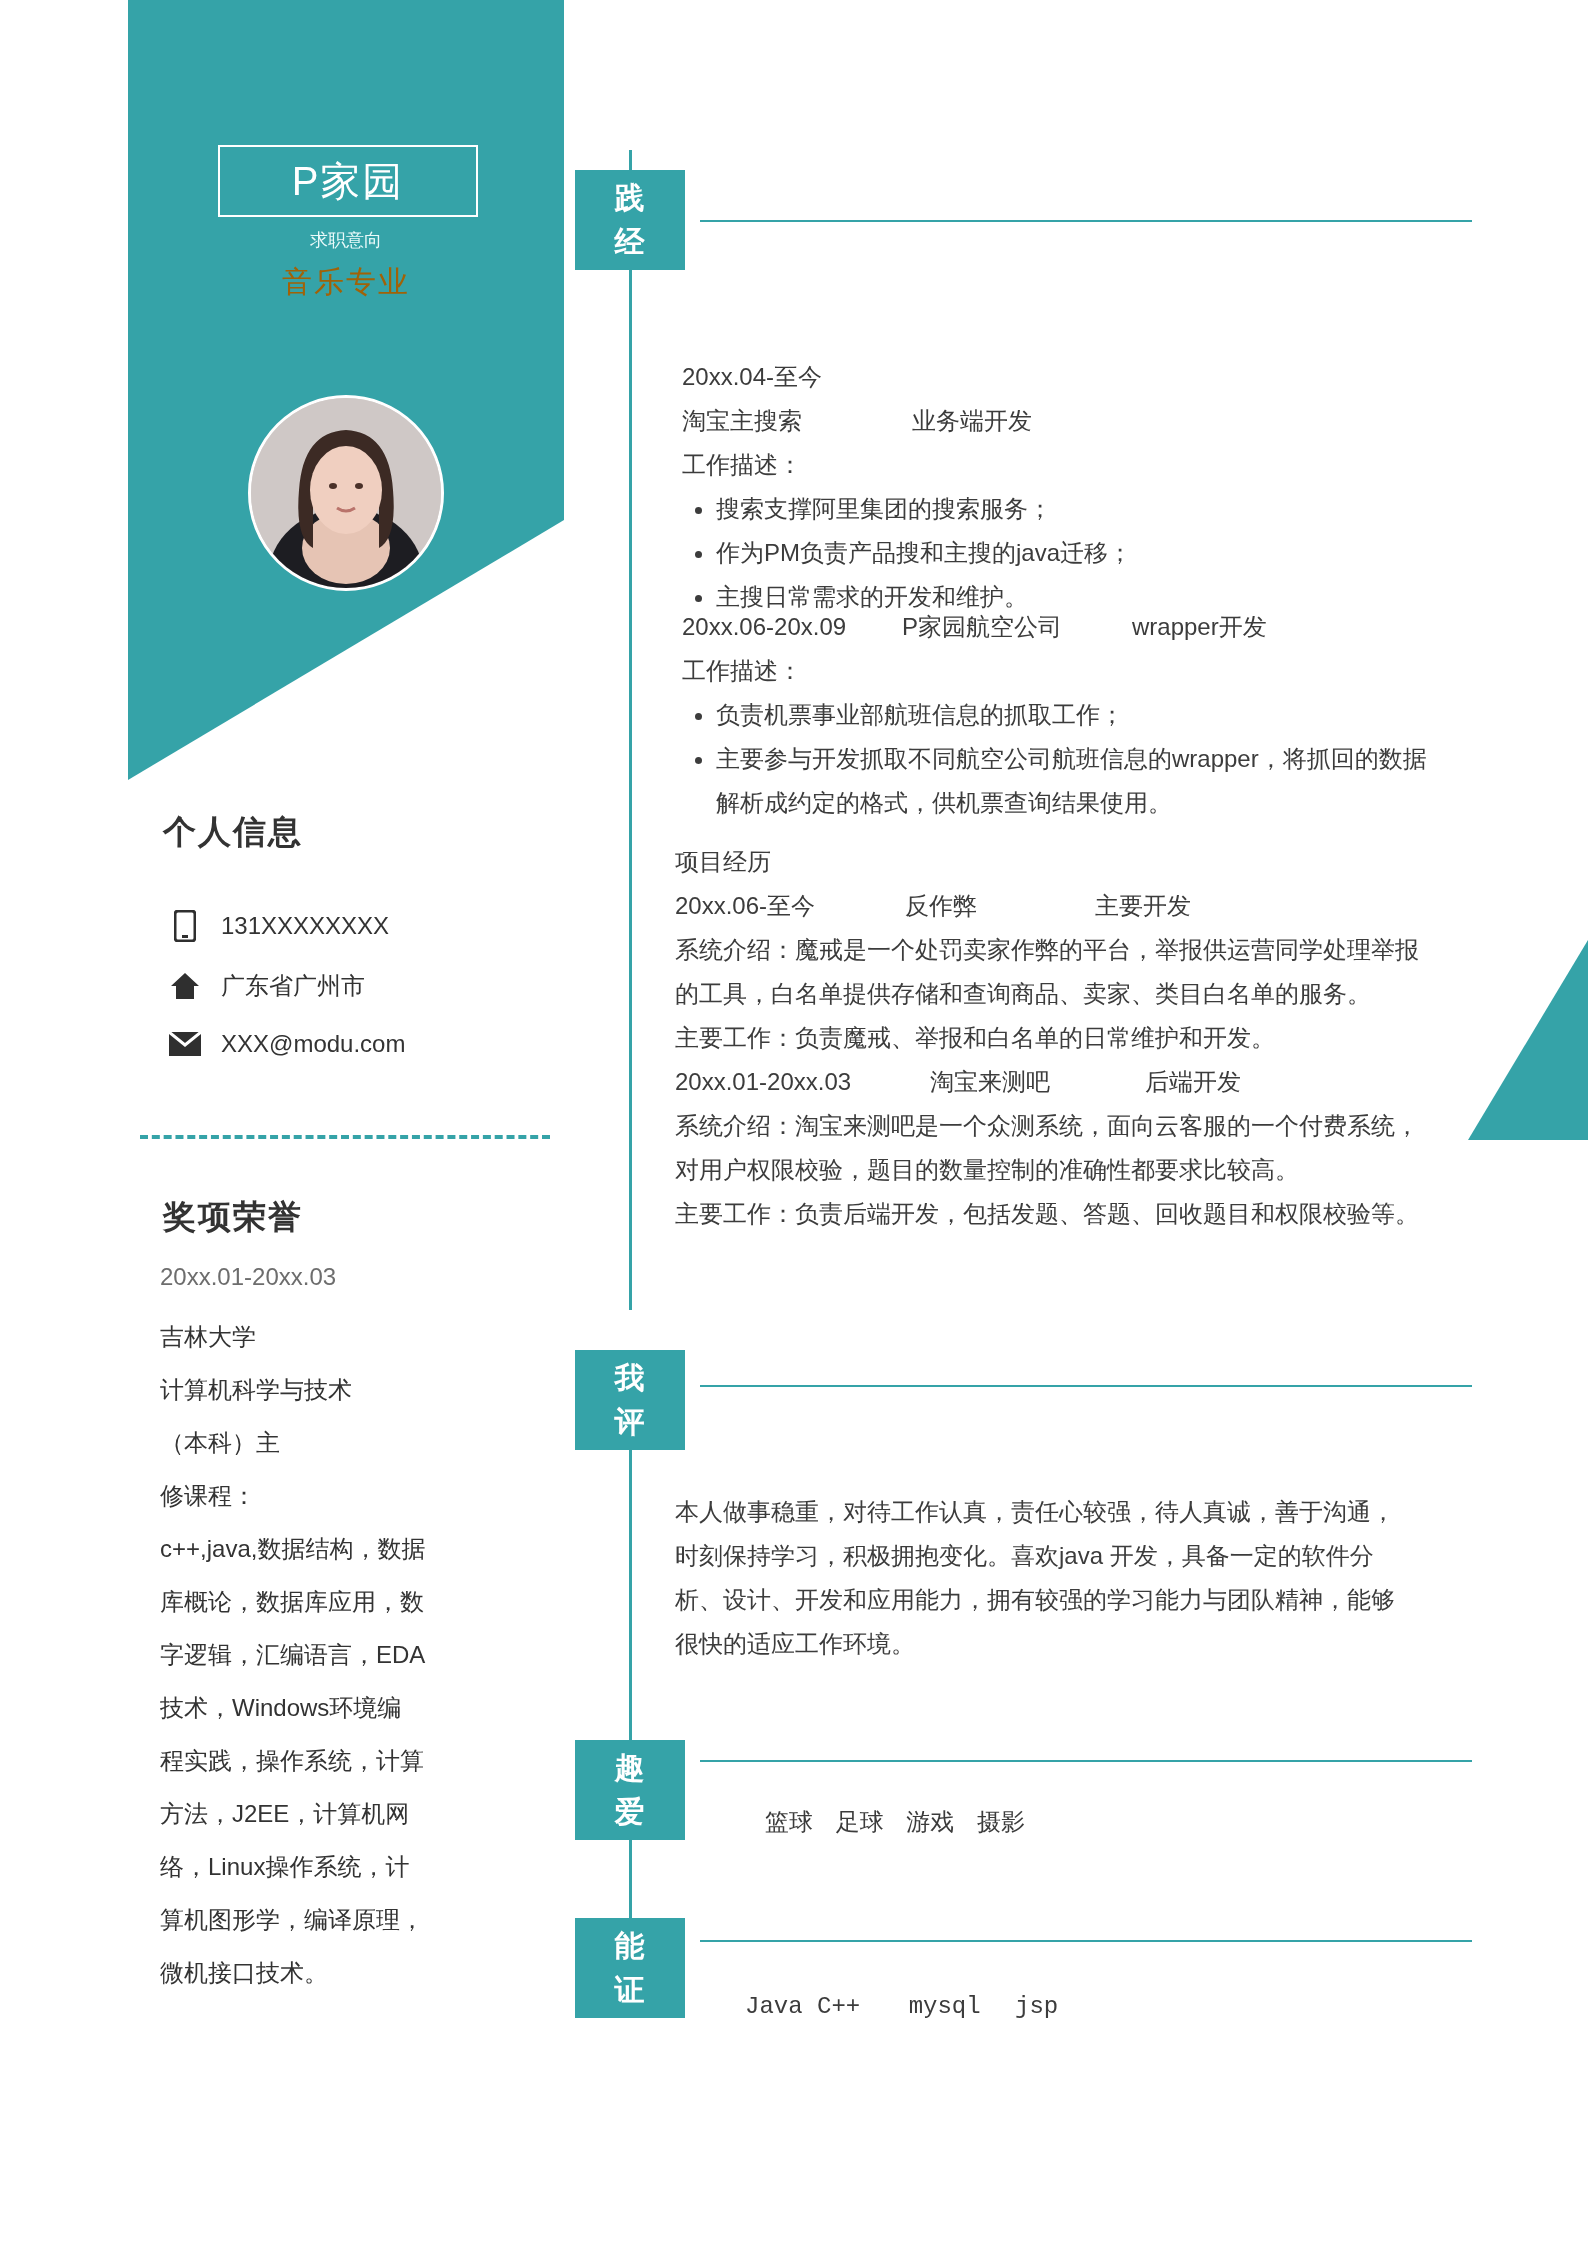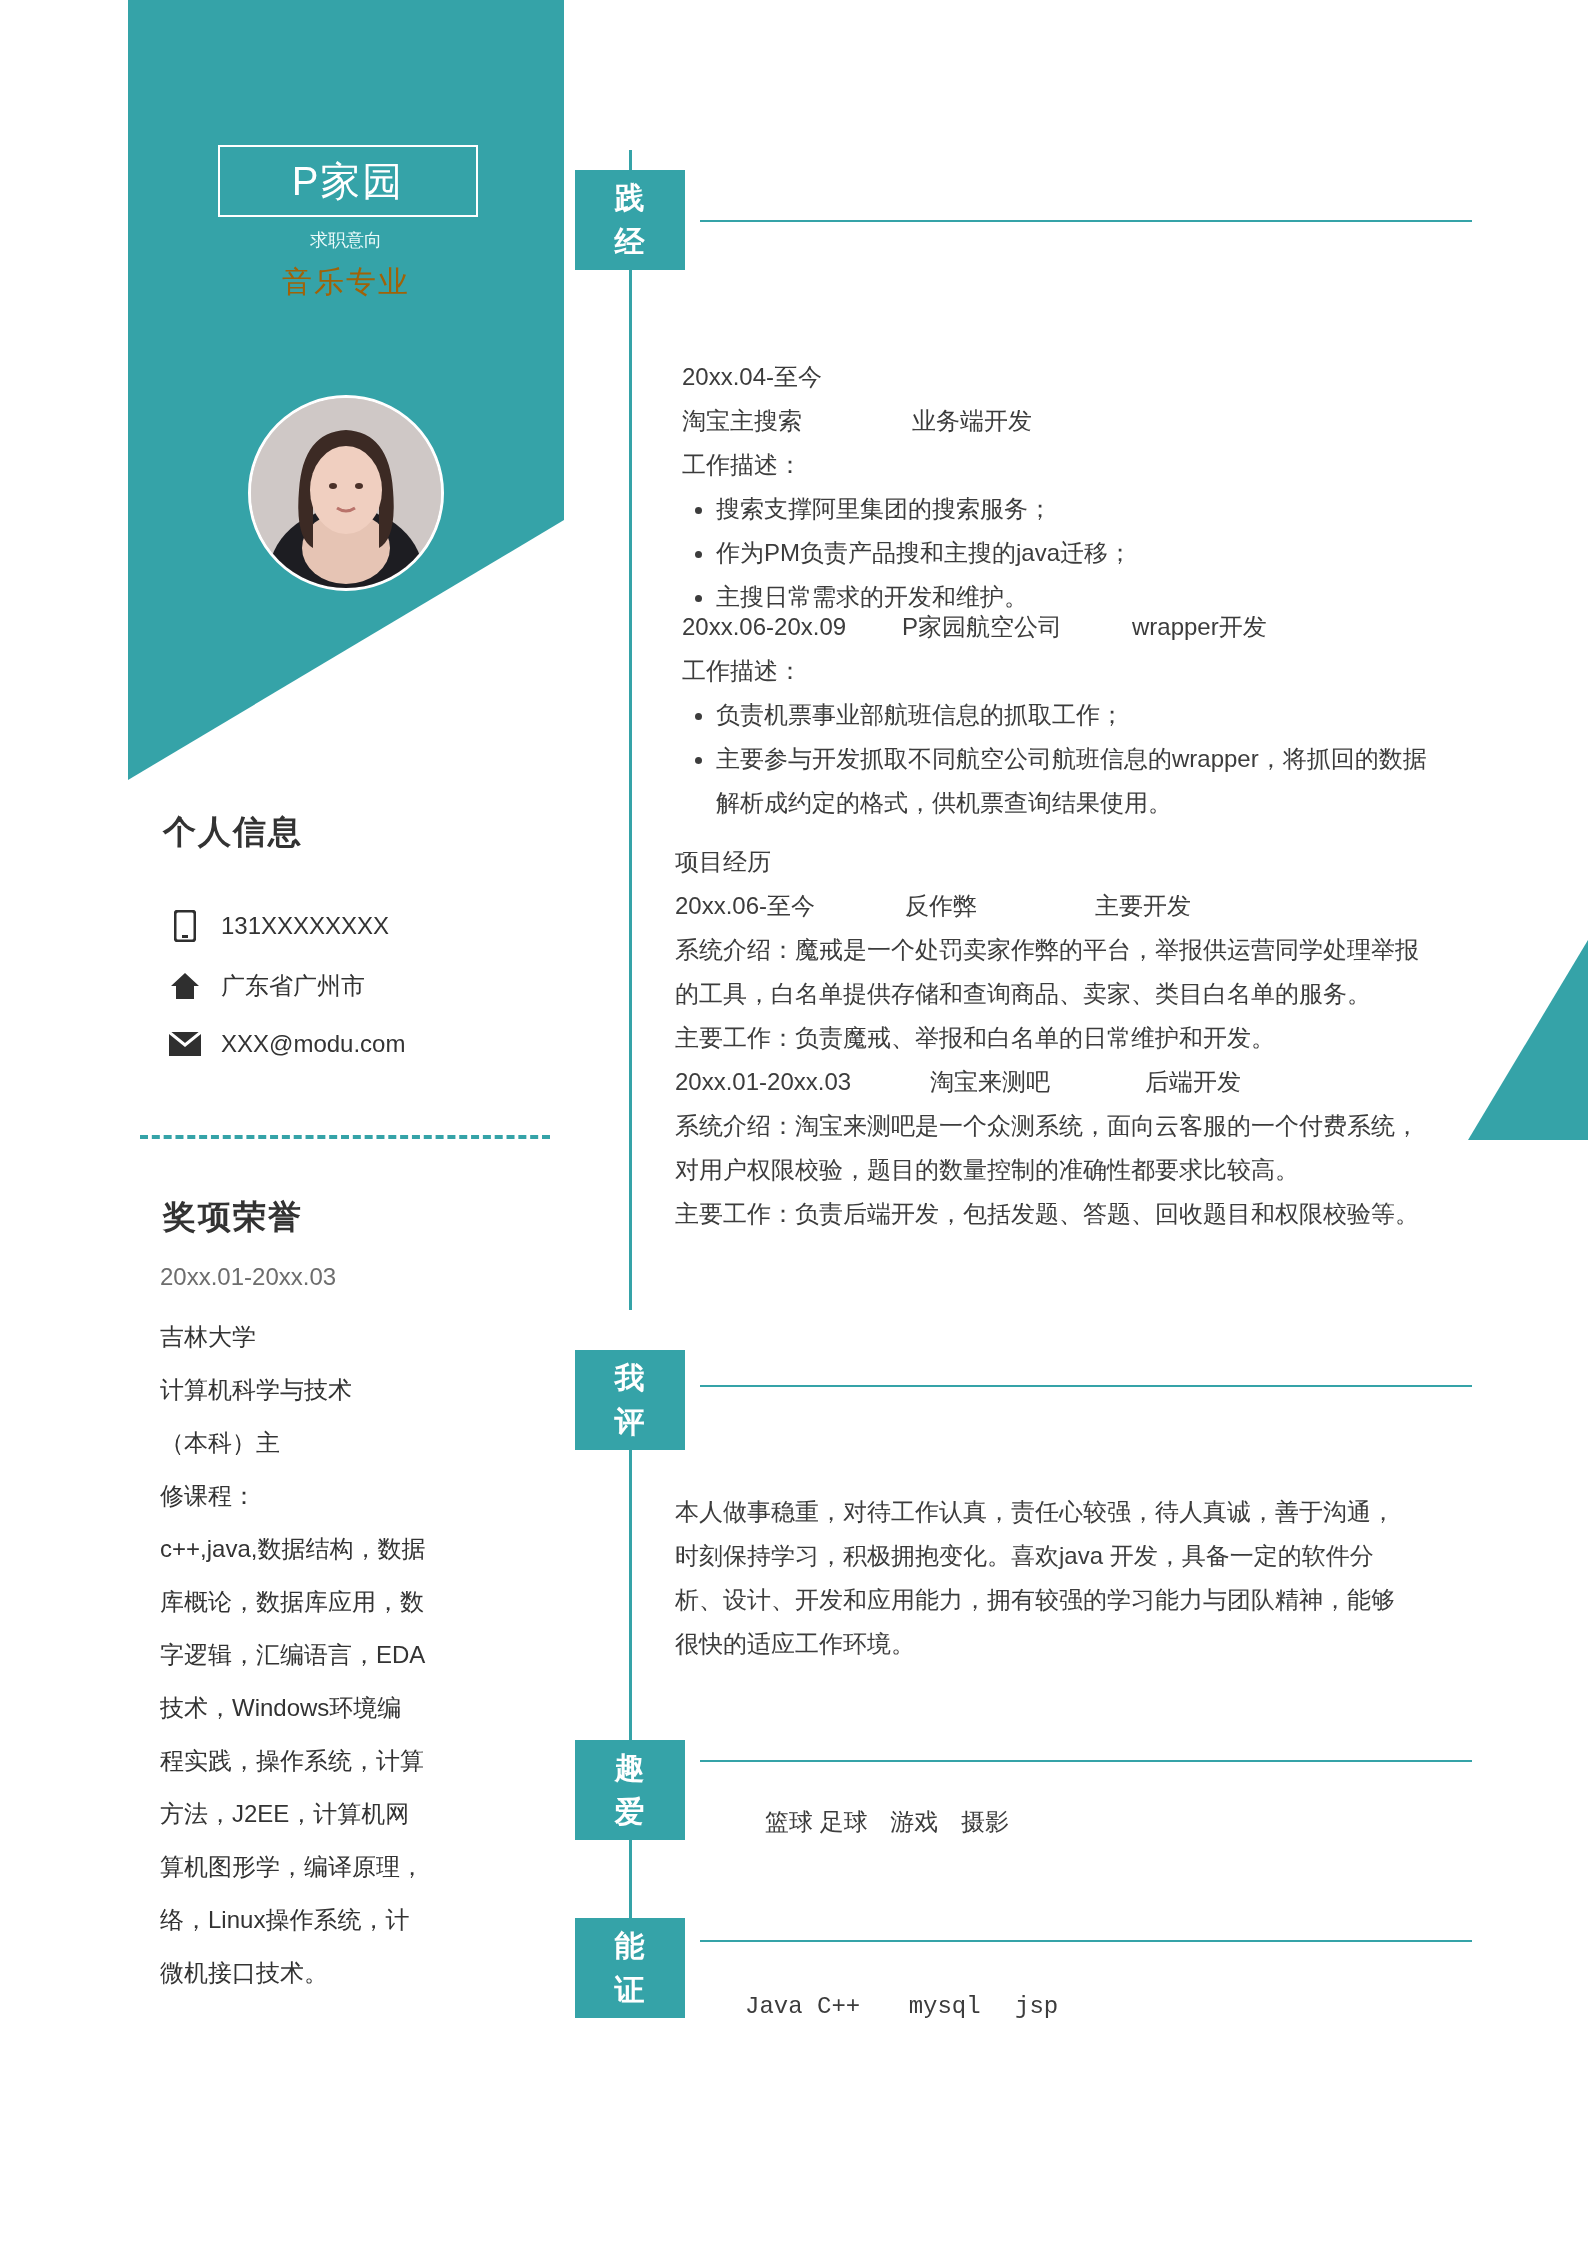--- a/index.html
+++ b/index.html
@@ -159,22 +159,22 @@
     <div>吉林大学</div>
     <div>计算机科学与技术</div>
     <div>（本科）主</div>
     <div>修课程：</div>
     <div>c++,java,数据结构，数据</div>
     <div>库概论，数据库应用，数</div>
     <div>字逻辑，汇编语言，EDA</div>
     <div>技术，Windows环境编</div>
     <div>程实践，操作系统，计算</div>
     <div>方法，J2EE，计算机网</div>
+    <div>络，Linux操作系统，计</div>
     <div>算机图形学，编译原理，</div>
-    <div>络，Linux操作系统，计</div>
     <div>微机接口技术。</div>
   </div>
 
   <div class="vline"></div>
   <div class="vline2"></div>
   <div class="right-diag"></div>
 
   <div class="tag" style="left:575px;top:170px">
     <span>实践经历</span>
   </div>
@@ -229,21 +229,21 @@
     <span>自我评价</span>
   </div>
   <div class="hline" style="left:700px;top:1385px;width:772px"></div>
   <div class="body-text" style="left:675px;top:1490px;width:740px">本人做事稳重，对待工作认真，责任心较强，待人真诚，善于沟通，时刻保持学习，积极拥抱变化。喜欢java 开发，具备一定的软件分析、设计、开发和应用能力，拥有较强的学习能力与团队精神，能够很快的适应工作环境。</div>
 
   <div class="tag" style="left:575px;top:1740px">
     <span>兴趣爱好</span>
   </div>
   <div class="hline" style="left:700px;top:1760px;width:772px"></div>
   <div class="body-text" style="left:765px;top:1800px;width:740px">
-    <span style="">篮球</span>
+    <span style="margin-right:16px">篮球</span>
     <span style="margin-right:16px">足球</span>
     <span style="margin-right:16px">游戏</span>
     <span>摄影</span>
   </div>
 
   <div class="tag" style="left:575px;top:1918px">
     <span>技能证书</span>
   </div>
   <div class="hline" style="left:700px;top:1940px;width:772px"></div>
   <div class="body-text mono" style="left:745px;top:1985px;width:740px">

